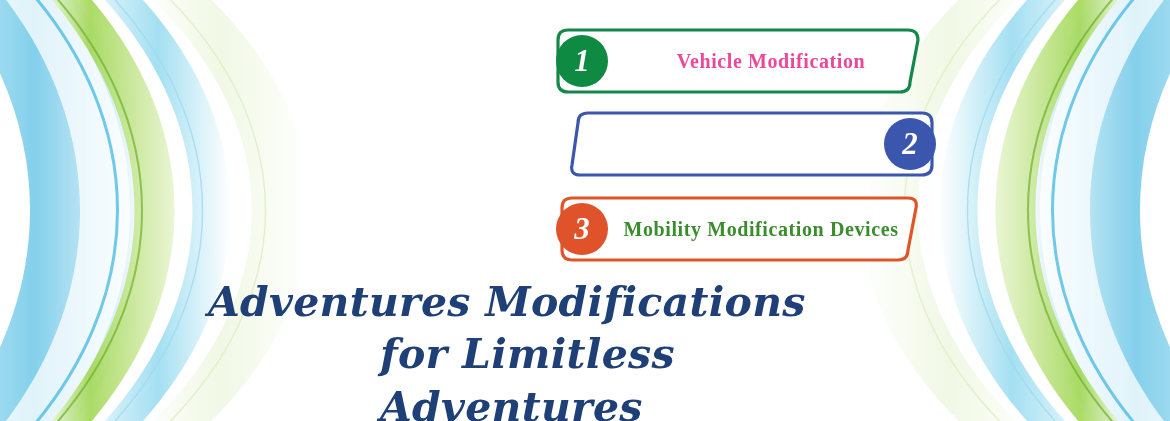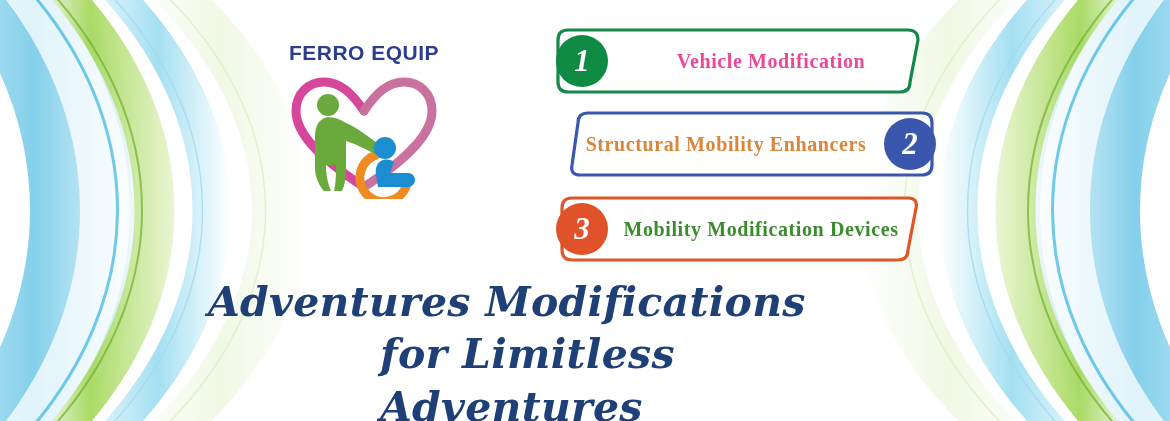--- a/index.html
+++ b/index.html
@@ -171,55 +171,35 @@
       <path d="M20,-20 C 150,120 150,300 20,441" fill="none" stroke="#57bfe4" stroke-width="3" opacity="0.85"></path>
       <path d="M34,-20 C 168,120 168,300 34,441 L 74,441 C 208,300 208,120 74,-20 Z" fill="url(#gB)" opacity="0.95"></path>
       <path d="M40,-20 C 176,120 176,300 40,441" fill="none" stroke="#6fae2e" stroke-width="2" opacity="0.7"></path>
       <path d="M86,-20 C 228,120 228,300 86,441 L 124,441 C 266,300 266,120 124,-20 Z" fill="url(#gC)" opacity="0.9"></path>
       <path d="M132,-20 C 292,120 292,300 132,441 L 190,441 C 350,300 350,120 190,-20 Z" fill="url(#gD)" opacity="0.85"></path>
       <path d="M96,-20 C 238,120 238,300 96,441" fill="none" stroke="#9fd9ee" stroke-width="1.4" opacity="0.8"></path>
       <path d="M150,-20 C 304,120 304,300 150,441" fill="none" stroke="#dcedc0" stroke-width="1.4" opacity="0.8"></path>
     </svg>
   </div>
 
-  <div id="logo-block">
-    <div id="logo-wordmark">FERRO EQUIP</div>
-    <svg id="logo-mark" viewBox="0 0 160 130">
-
-      <path d="M80,118 C 34,88 12,64 12,42 C 12,24 25,13 40,13 C 56,13 68,24 80,42" fill="none" stroke="#d6479c" stroke-width="9" stroke-linecap="round"></path>
-      <path d="M80,42 C 92,24 104,13 120,13 C 135,13 148,24 148,42 C 148,64 126,88 80,118" fill="none" stroke="#c9719f" stroke-width="9" stroke-linecap="round"></path>
-
-      <path d="M92,86 A 24,24 0 1 0 122,118" fill="none" stroke="#ef8b22" stroke-width="9" stroke-linecap="round"></path>
-
-      <circle cx="44" cy="36" r="11" fill="#6aaa3c"></circle>
-      <path d="M44,48 C 34,50 31,58 31,68 L 31,100 C 31,108 36,118 40,122 L 47,122 C 43,112 42,104 42,96
-               L 52,96 C 52,104 52,114 50,122 L 58,122 C 61,116 62,108 62,100 L 62,72
-               C 74,76 86,82 96,88 L 101,80 C 88,70 72,58 62,54 C 56,50 50,48 44,48 Z" fill="#6aaa3c"></path>
-
-      <circle cx="101" cy="79" r="11" fill="#1b8ed1"></circle>
-      <path d="M99,91 C 93,93 91,99 92,106 L 94,118 L 124,118 C 128,118 131,115 131,111
-               C 131,107 128,104 124,104 L 106,104 L 110,93 C 108,91 104,90 99,91 Z" fill="#1b8ed1"></path>
-    </svg>
-  </div>
 
   <div id="callout-1" class="callout">
     <svg class="frame" viewBox="0 0 370 70">
       <path d="M12,4 L352,4 Q362,4 362,14 L354,56 Q354,66 344,66 L12,66 Q2,66 2,56 L2,14 Q2,4 12,4 Z" fill="#ffffff" stroke="#14874a" stroke-width="3.2" stroke-linejoin="round"></path>
     </svg>
     <div class="badge" style="background:#0e8a43;">
       <span>1</span>
     </div>
     <div class="label" style="color:#ec4899;">Vehicle  Modification</div>
   </div>
 
   <div id="callout-2" class="callout">
     <svg class="frame" viewBox="0 0 370 70">
       <path d="M22,4 L356,4 Q366,4 366,14 L366,56 Q366,66 356,66 L14,66 Q4,66 6,56 L12,14 Q12,4 22,4 Z" fill="#ffffff" stroke="#3a57ad" stroke-width="3.2" stroke-linejoin="round"></path>
     </svg>
-    <div class="label" style="color:#d9863a;">Structural  Mobility  Enhancers</div>
     <div class="badge" style="background:#3a57ad;">
       <span>2</span>
     </div>
   </div>
 
   <div id="callout-3" class="callout">
     <svg class="frame" viewBox="0 0 370 70">
       <path d="M22,4 L358,4 Q368,4 366,14 L358,56 Q358,66 348,66 L22,66 Q12,66 12,56 L12,14 Q12,4 22,4 Z" fill="#ffffff" stroke="#df5527" stroke-width="3.2" stroke-linejoin="round"></path>
     </svg>
     <div class="badge" style="background:#e0522a;">

